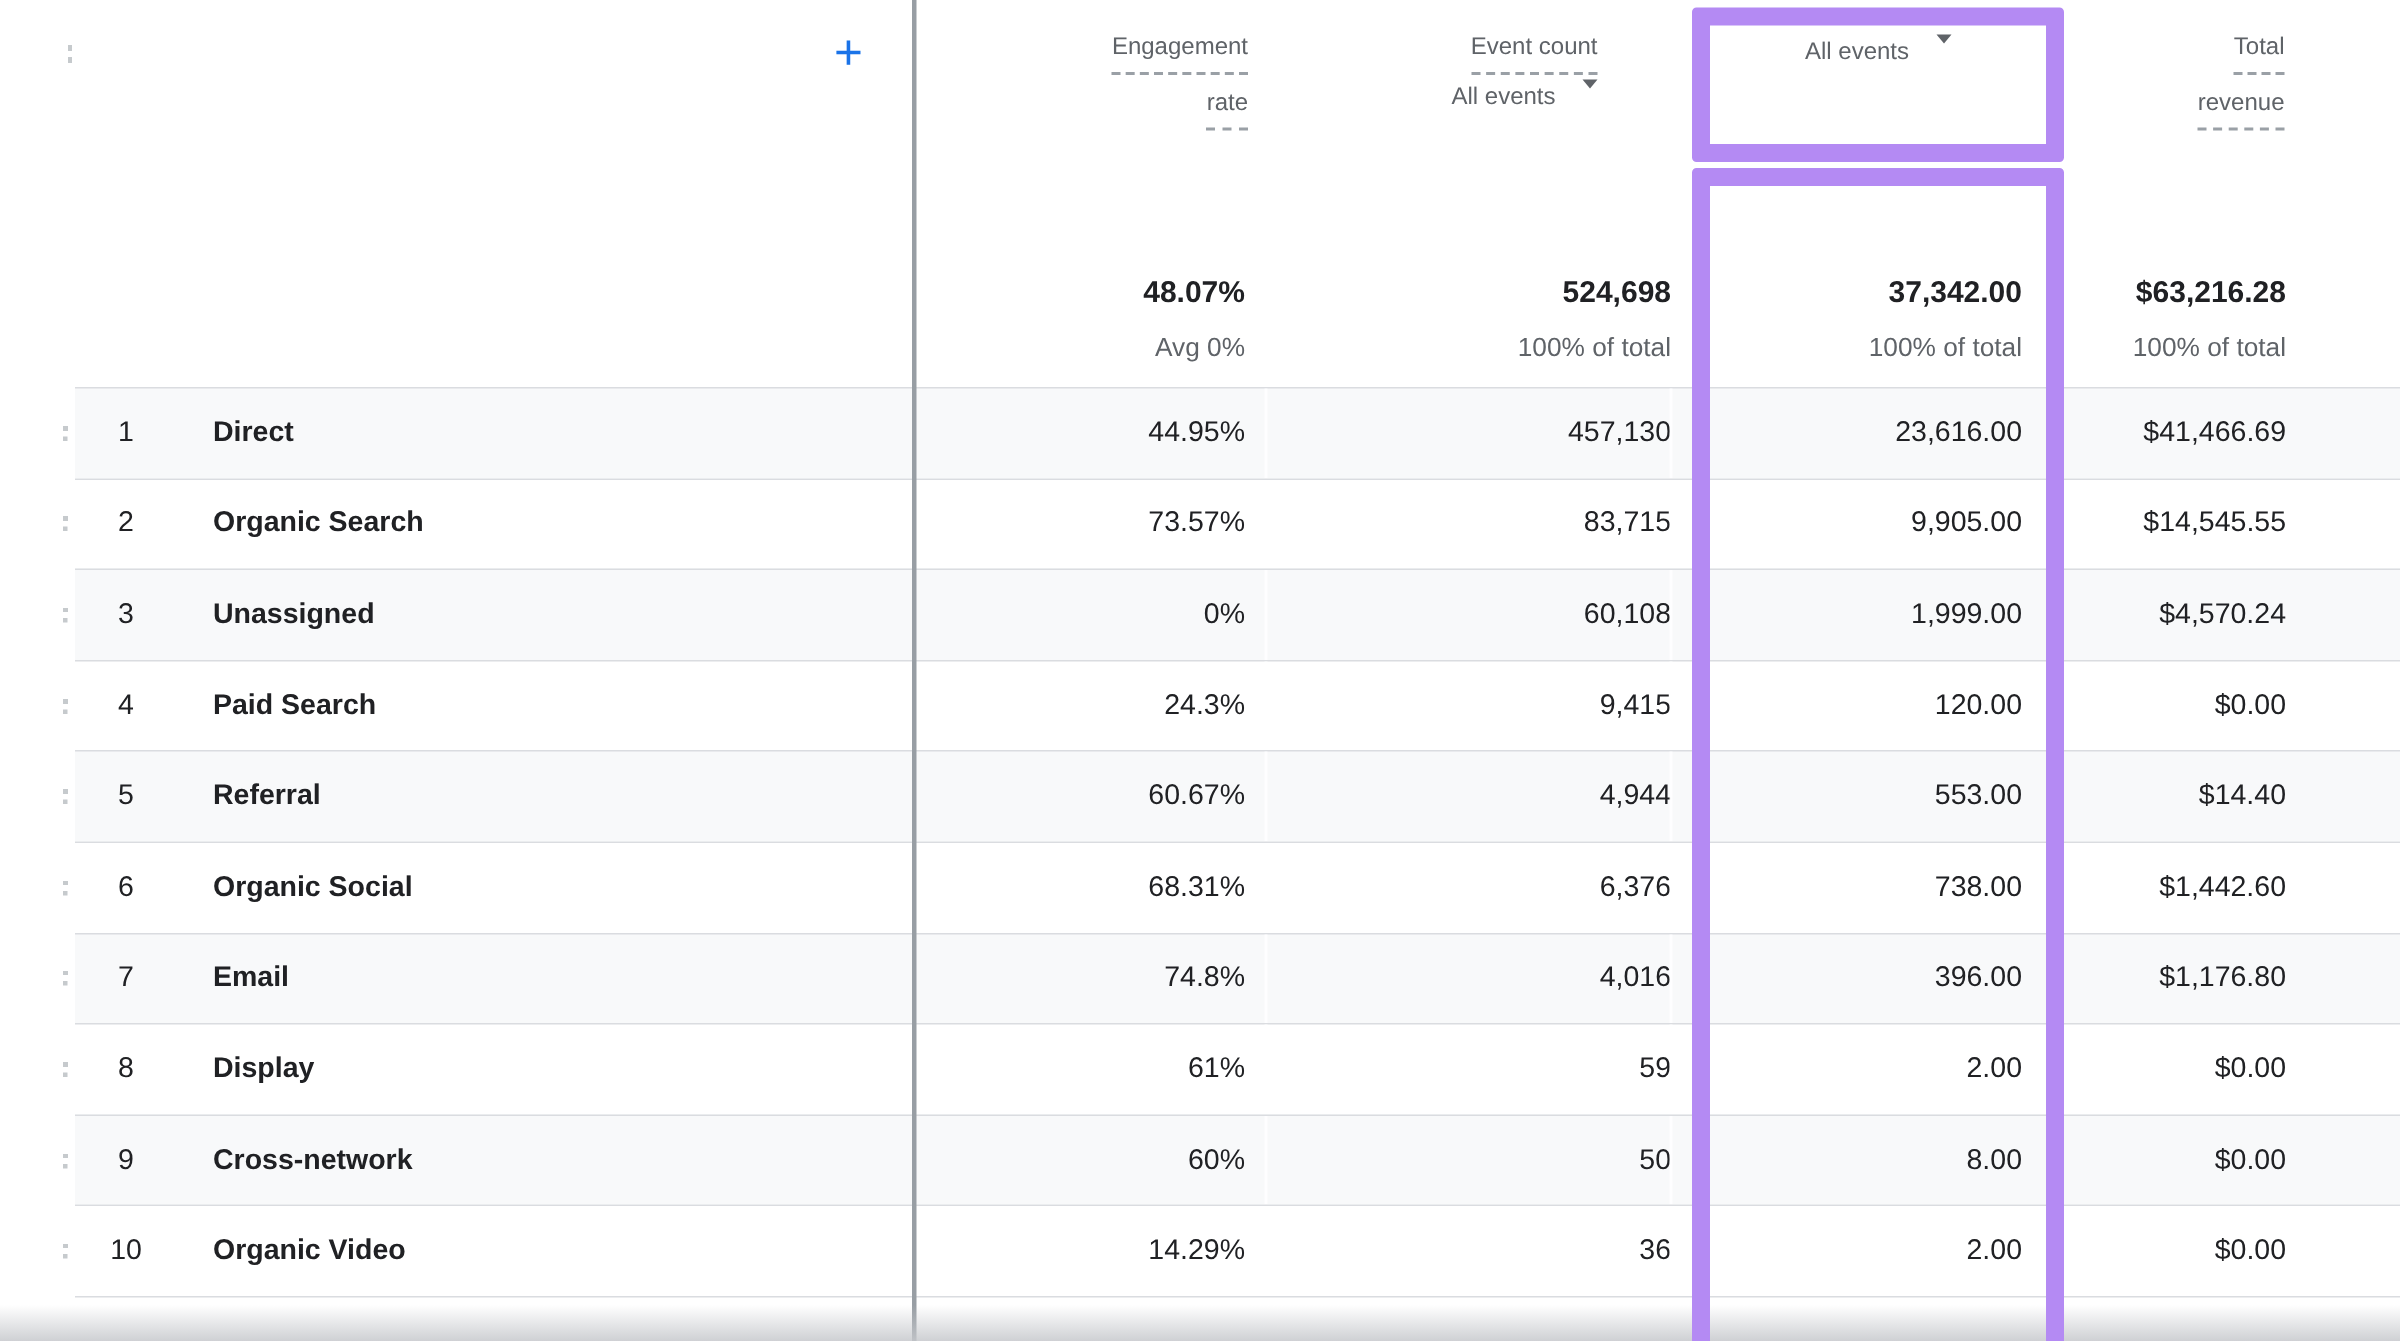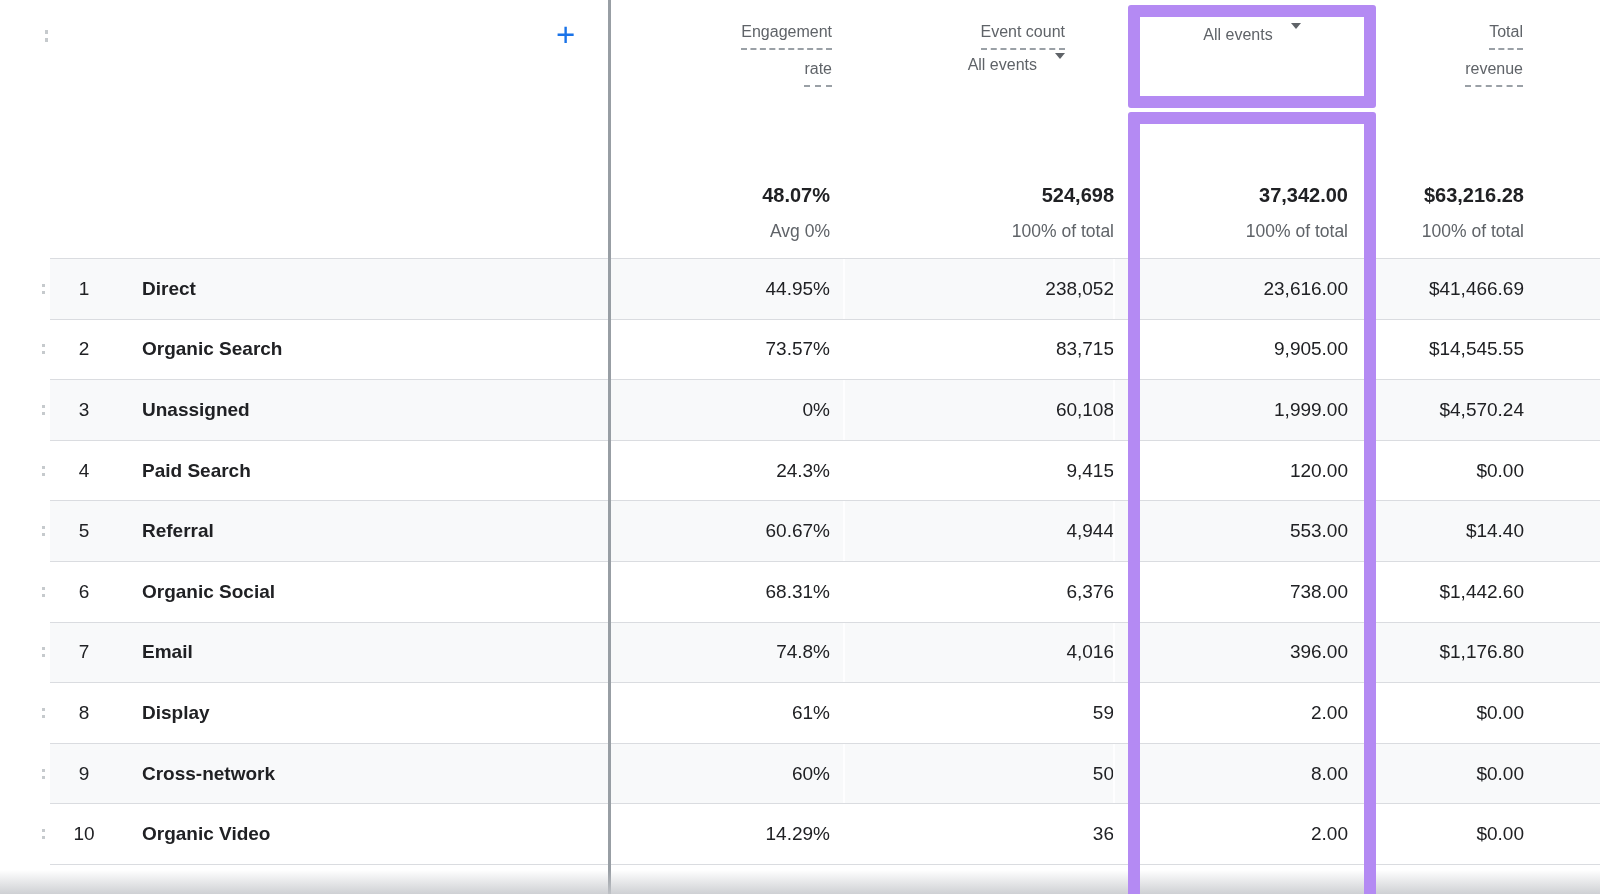--- a/index.html
+++ b/index.html
@@ -108,21 +108,21 @@
   <span class="sum-sub r-key">100% of total</span>
   <span class="sum-val r-rev">$63,216.28</span>
   <span class="sum-sub r-rev">100% of total</span>
 
   <div class="rows">
     <div class="row">
       <span class="dotmark"></span>
       <span class="cell rnum">1</span>
       <span class="cell rchan">Direct</span>
       <span class="cell r-eng">44.95%</span>
-      <span class="cell r-evt">238,052</span>
+      <span class="cell r-evt">457,130</span>
       <span class="cell r-key">23,616.00</span>
       <span class="cell r-rev">$41,466.69</span>
     </div>
     <div class="row">
       <span class="dotmark"></span>
       <span class="cell rnum">2</span>
       <span class="cell rchan">Organic Search</span>
       <span class="cell r-eng">73.57%</span>
       <span class="cell r-evt">83,715</span>
       <span class="cell r-key">9,905.00</span>

